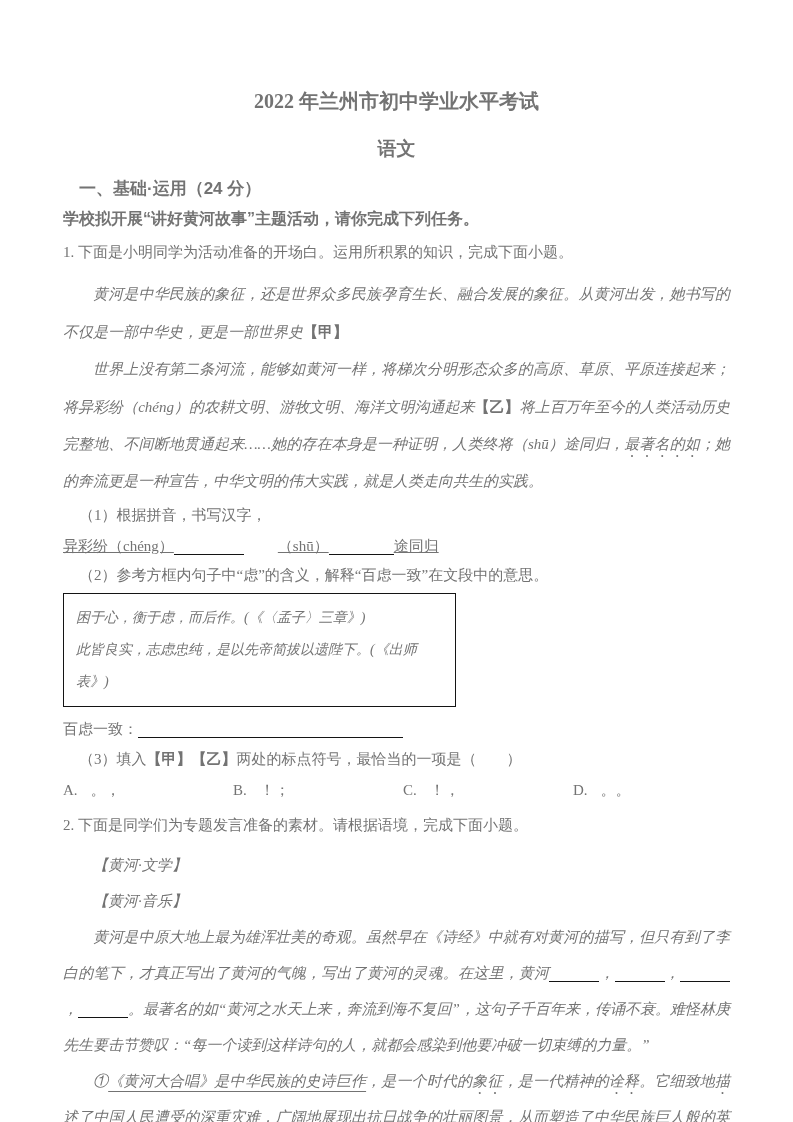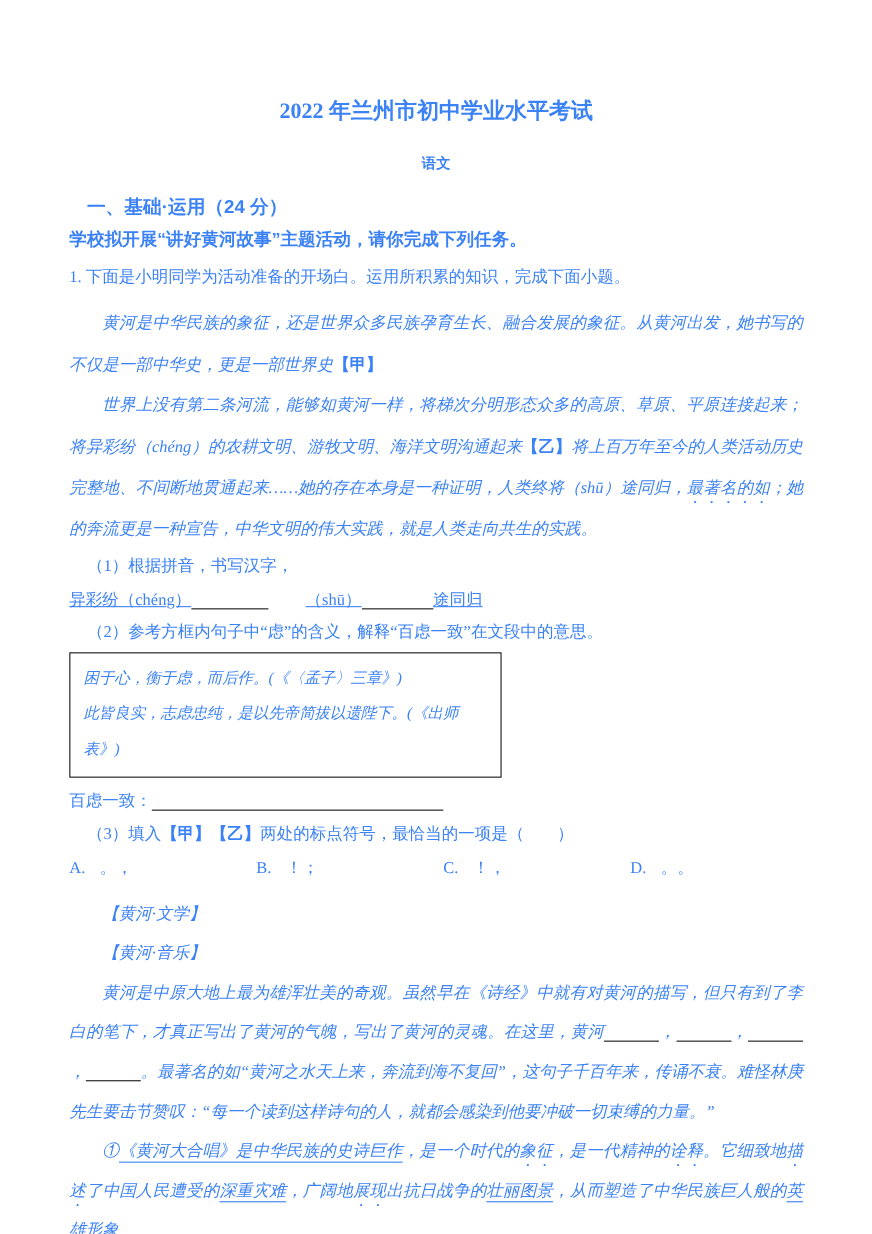--- a/index.html
+++ b/index.html
@@ -1,20 +1,20 @@
 <!DOCTYPE html>
 <html><head>
 <meta charset="utf-8">
 <style>
   html,body{margin:0;padding:0;background:#fff;}
   .page{position:relative;width:793px;height:1122px;margin:0 auto;box-sizing:border-box;
-        padding:88px 63px 0 63px;background:#fff;color:#3b82f6;
+        padding:88px 63px 0 63px;background:#fff;color:#737373;
         font-family:"Liberation Serif","DejaVu Serif",serif;overflow:hidden;}
   .title{font-size:20px;font-weight:bold;text-align:center;margin:0;line-height:26px;}
-  .subject{font-size:13px;font-weight:bold;text-align:center;margin:22px 0 0 0;line-height:26px;}
+  .subject{font-size:19px;font-weight:bold;text-align:center;margin:22px 0 0 0;line-height:26px;}
   .sec-heading{font-family:"Liberation Sans","DejaVu Sans",sans-serif;font-size:17px;
         font-weight:bold;margin:15px 0 0 16px;line-height:24px;}
   .task-intro{font-family:"Liberation Sans","DejaVu Sans",sans-serif;font-size:16px;
         font-weight:bold;margin:6px 0 0 0;line-height:24px;}
   .stem{font-size:15px;margin:8px 0 0 0;line-height:26px;}
   .kai{font-style:italic;}
   .mark{font-style:normal;font-weight:bold;font-family:"Liberation Sans","DejaVu Sans",sans-serif;}
   .speech{margin-top:11px;font-size:15px;line-height:37px;text-align:justify;}
   .speech p{margin:0;text-indent:2em;}
   .sub{font-size:15px;line-height:27px;margin:2px 0 0 16px;}
@@ -70,20 +70,21 @@
 
   <p class="sub"><span>（3）填入</span><span class="mark">【甲】【乙】</span><span>两处的标点符号，最恰当的一项是（　　）</span></p>
 
   <div class="options">
     <span class="option"><span class="option-label">A.</span><span>。，</span></span>
     <span class="option"><span class="option-label">B.</span><span>！；</span></span>
     <span class="option"><span class="option-label">C.</span><span>！，</span></span>
     <span class="option"><span class="option-label">D.</span><span>。。</span></span>
   </div>
 
+  <p class="stem">2. 下面是同学们为专题发言准备的素材。请根据语境，完成下面小题。</p>
 
   <div class="material kai">
     <p>【黄河·文学】</p>
     <p>【黄河·音乐】</p>
     <p><span>黄河是中原大地上最为雄浑壮美的奇观。虽然早在《诗经》中就有对黄河的描写，但只有到了李白的笔下，才真正写出了黄河的气魄，写出了黄河的灵魂。在这里，黄河</span><span class="blank w-inline"></span><span>，</span><span class="blank w-inline"></span><span>，</span><span class="blank w-inline"></span><span>，</span><span class="blank w-inline"></span><span>。</span><span>最著名的如“黄河之水天上来，奔流到海不复回”，这句子千百年来，传诵不衰。难怪林庚先生要击节赞叹：“每一个读到这样诗句的人，就都会感染到他要冲破一切束缚的力量。”</span></p>
     <p><span>①</span><span class="u">《黄河大合唱》是中华民族的史诗巨作</span><span>，是一个时代的</span><span class="dotted">象征</span><span>，是一代精神的</span><span class="dotted">诠释</span><span>。它细致地</span><span class="dotted">描述</span><span>了中国人民遭受的</span><span class="u">深重灾难</span><span>，广阔地</span><span class="dotted">展现</span><span>出抗日战争的</span><span class="u">壮丽图景</span><span>，从而塑造了中华民族巨人般的</span><span class="u">英雄形象</span></p>
   </div>
 
 </div>
 

